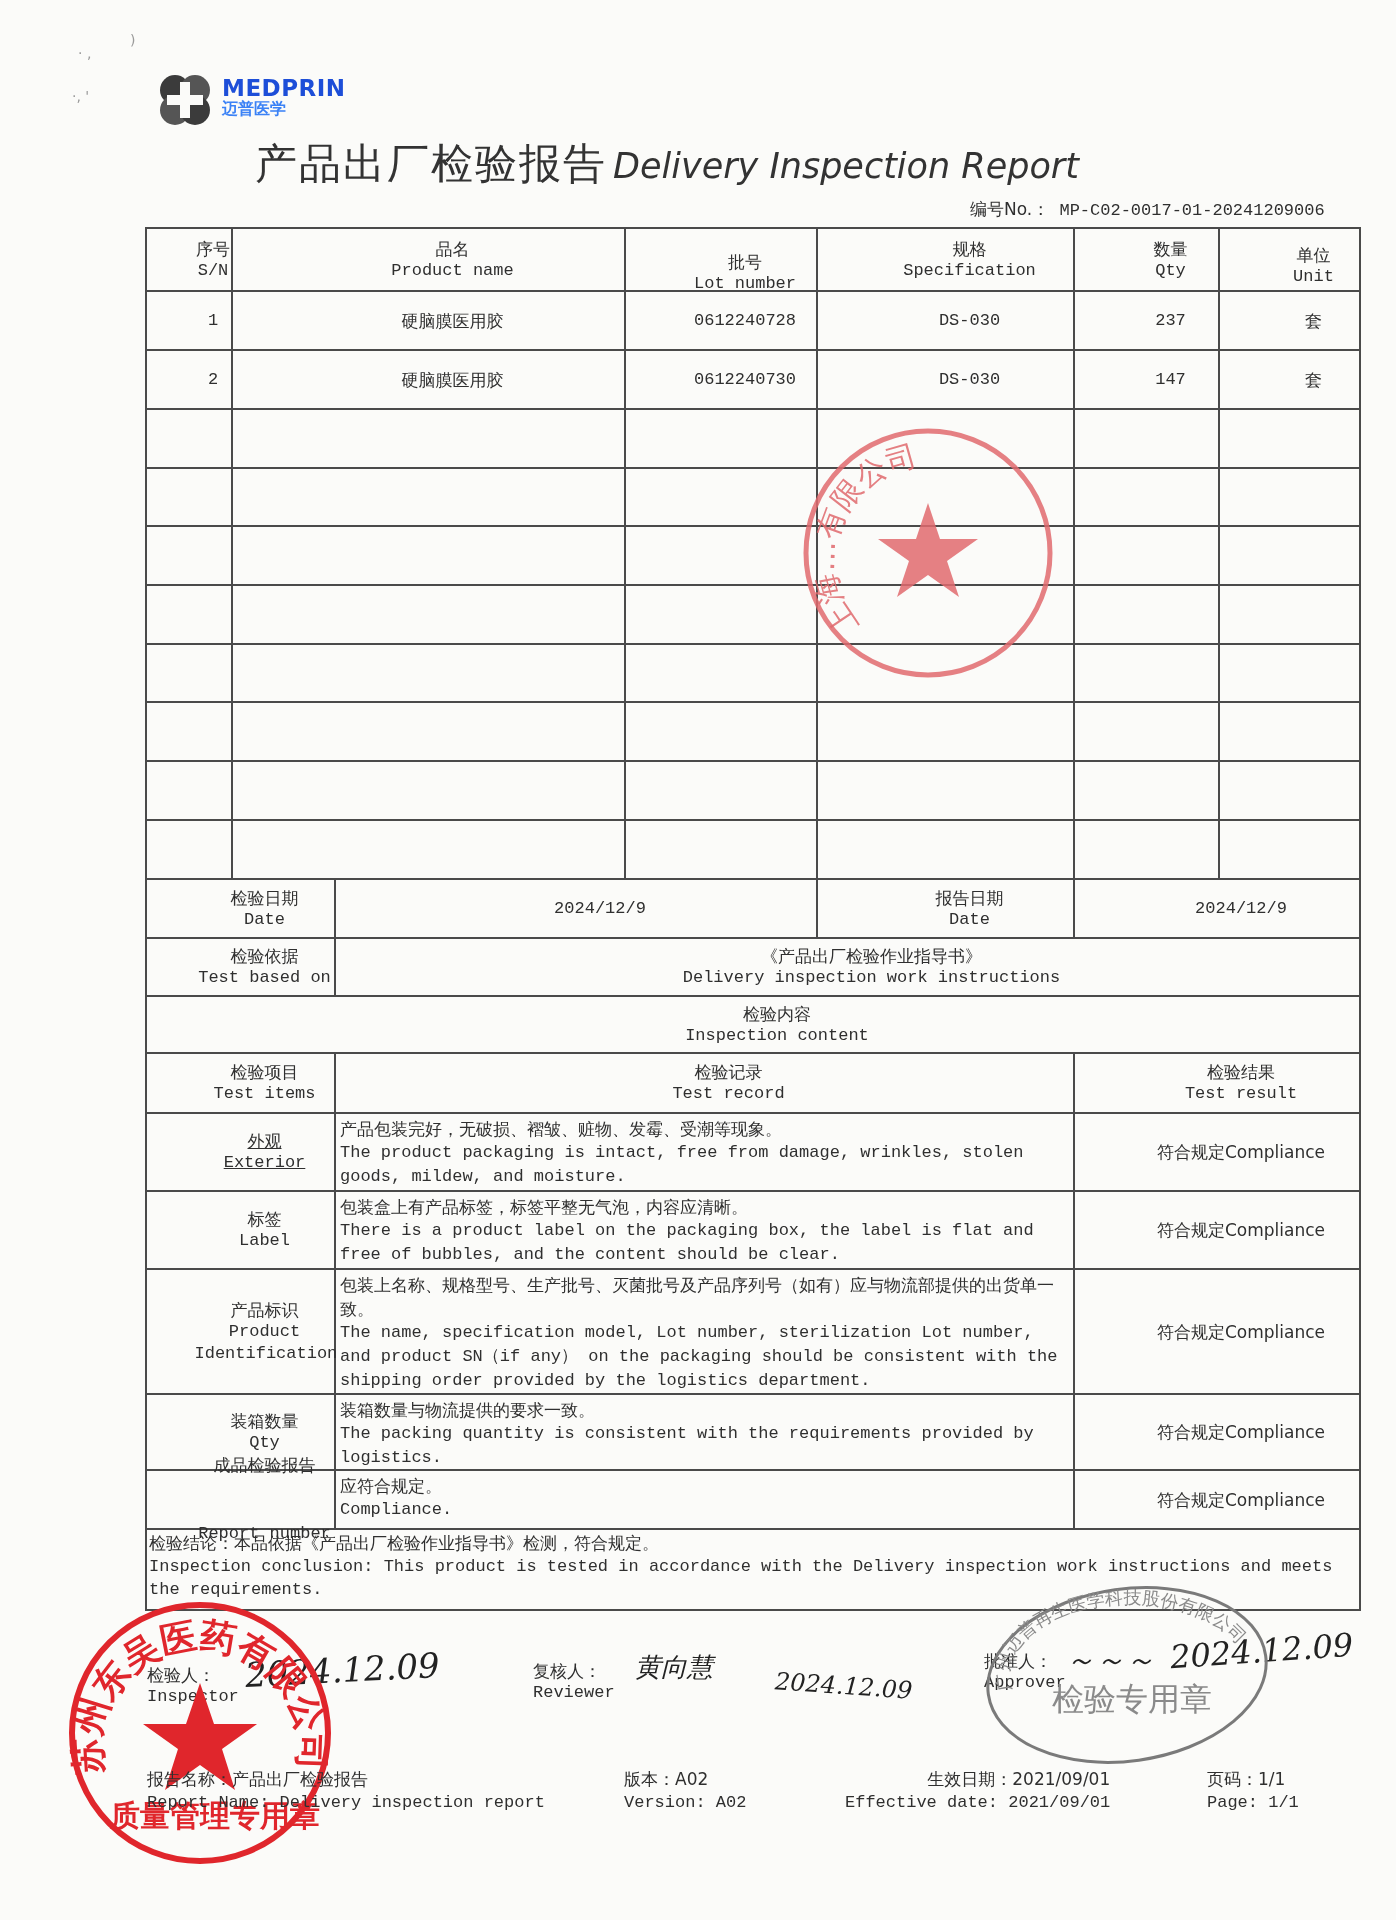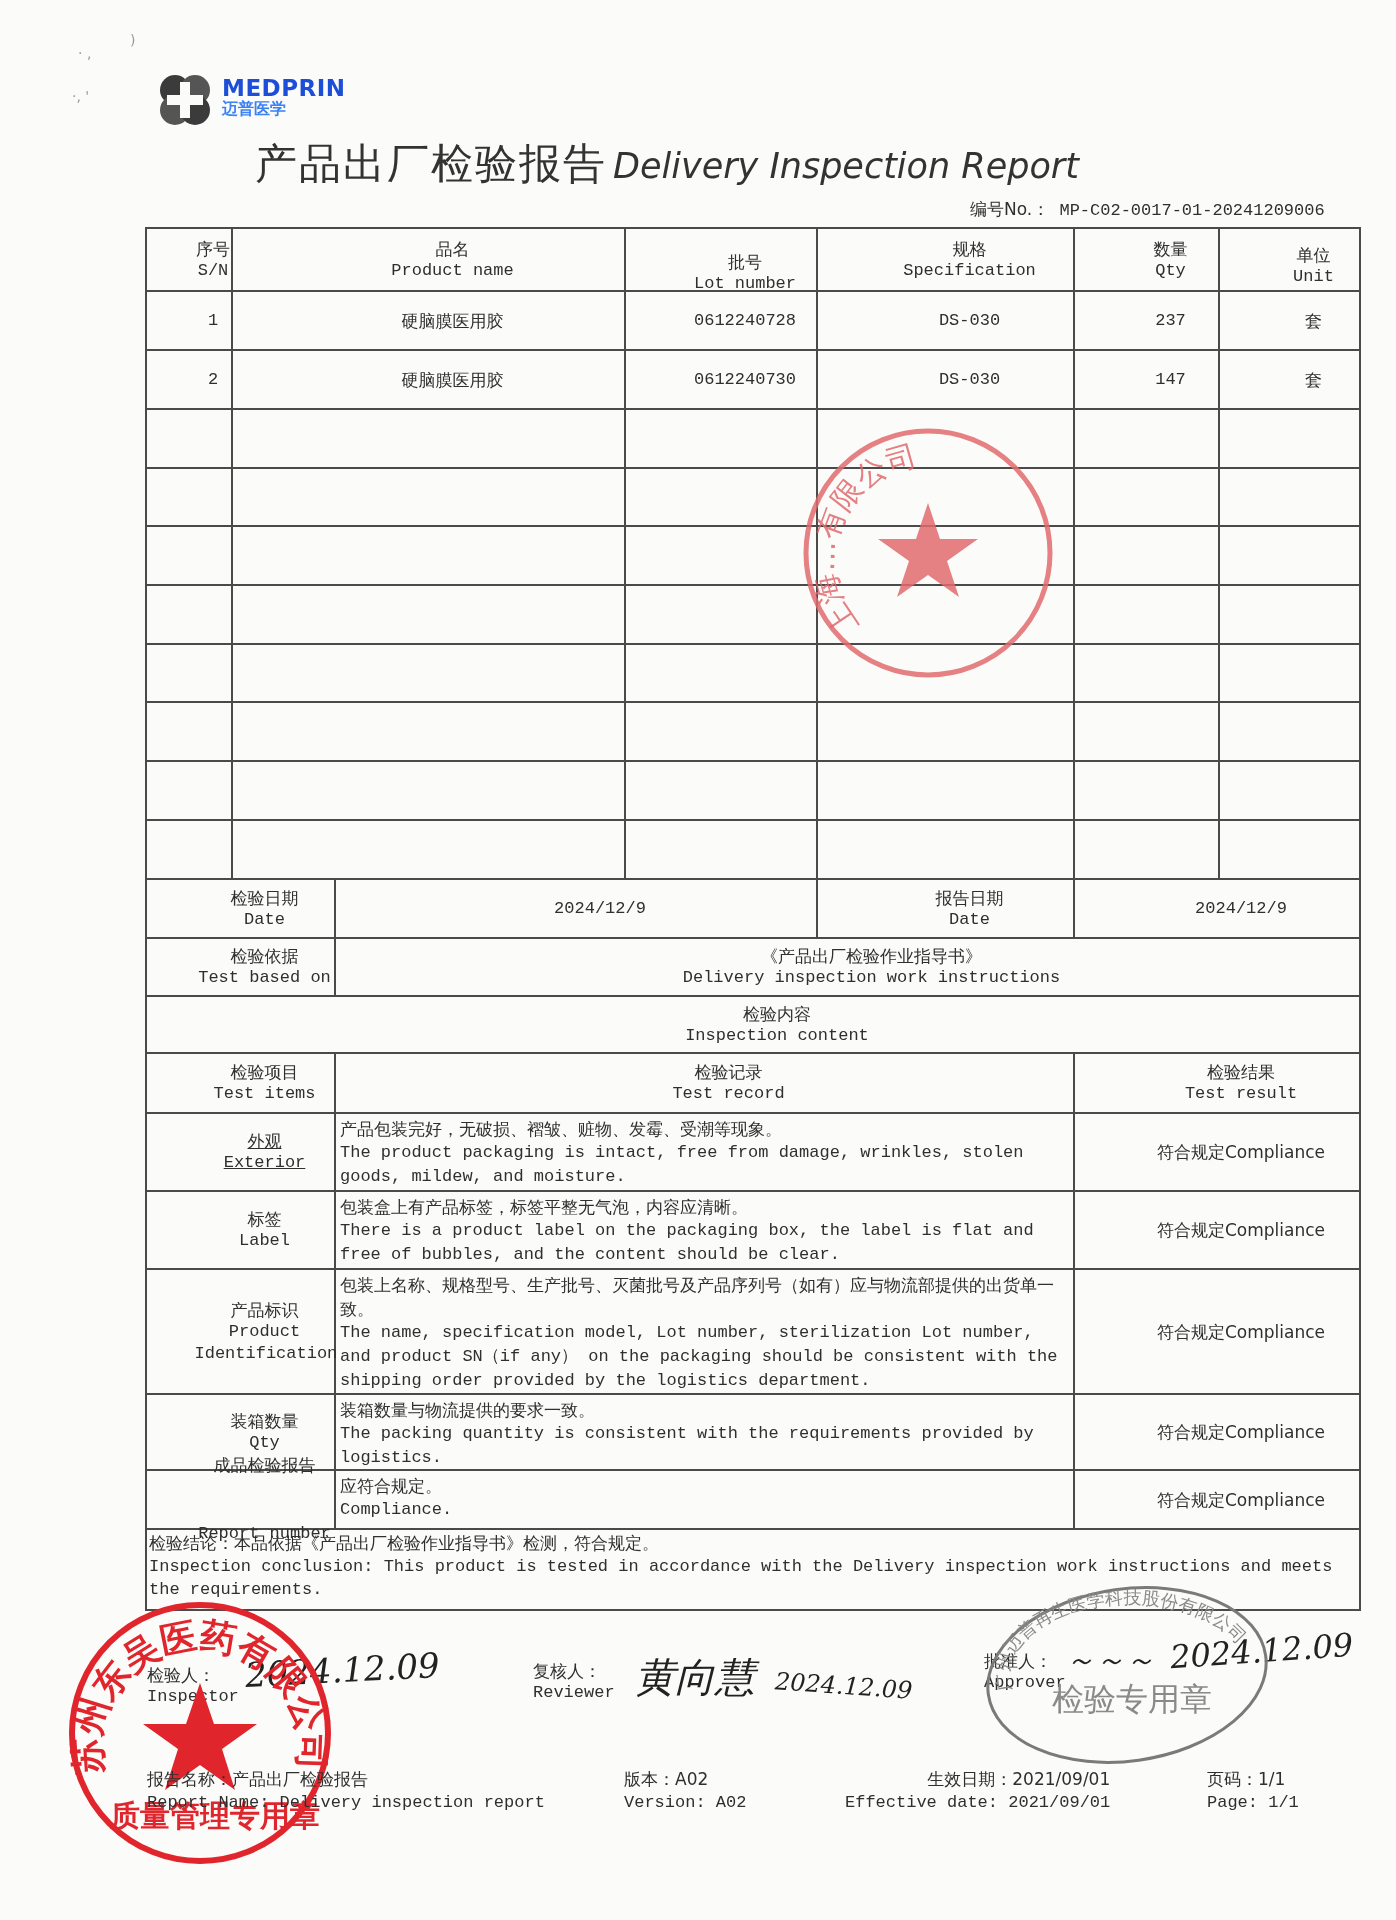--- a/index.html
+++ b/index.html
@@ -310,21 +310,21 @@
 <div class="abs sig-label" style="left:147px;top:1664px;">
   <div class="cn">检验人：</div>
   <div>Inspector</div>
 </div>
 <div class="abs hand" style="left:245px;top:1650px;font-size:34px;transform:rotate(-3deg);">2024.12.09</div>
 
 <div class="abs sig-label" style="left:533px;top:1660px;">
   <div class="cn">复核人：</div>
   <div>Reviewer</div>
 </div>
-<div class="abs hand" style="left:635px;top:1650px;font-size:40px;">黄向慧</div>
+<div class="abs hand" style="left:635px;top:1650px;font-size:26px;">黄向慧</div>
 <div class="abs hand" style="left:775px;top:1672px;font-size:24px;transform:rotate(4deg);">2024.12.09</div>
 
 <div class="abs sig-label" style="left:984px;top:1650px;">
   <div class="cn">批准人：</div>
   <div>Approver</div>
 </div>
 <div class="abs hand" style="left:1065px;top:1640px;font-size:30px;">～～～</div>
 <div class="abs hand" style="left:1170px;top:1632px;font-size:32px;transform:rotate(-4deg);">2024.12.09</div>
 
 <svg class="stamp-svg" style="left:982px;top:1580px;" width="290" height="190" viewBox="0 0 290 190">

